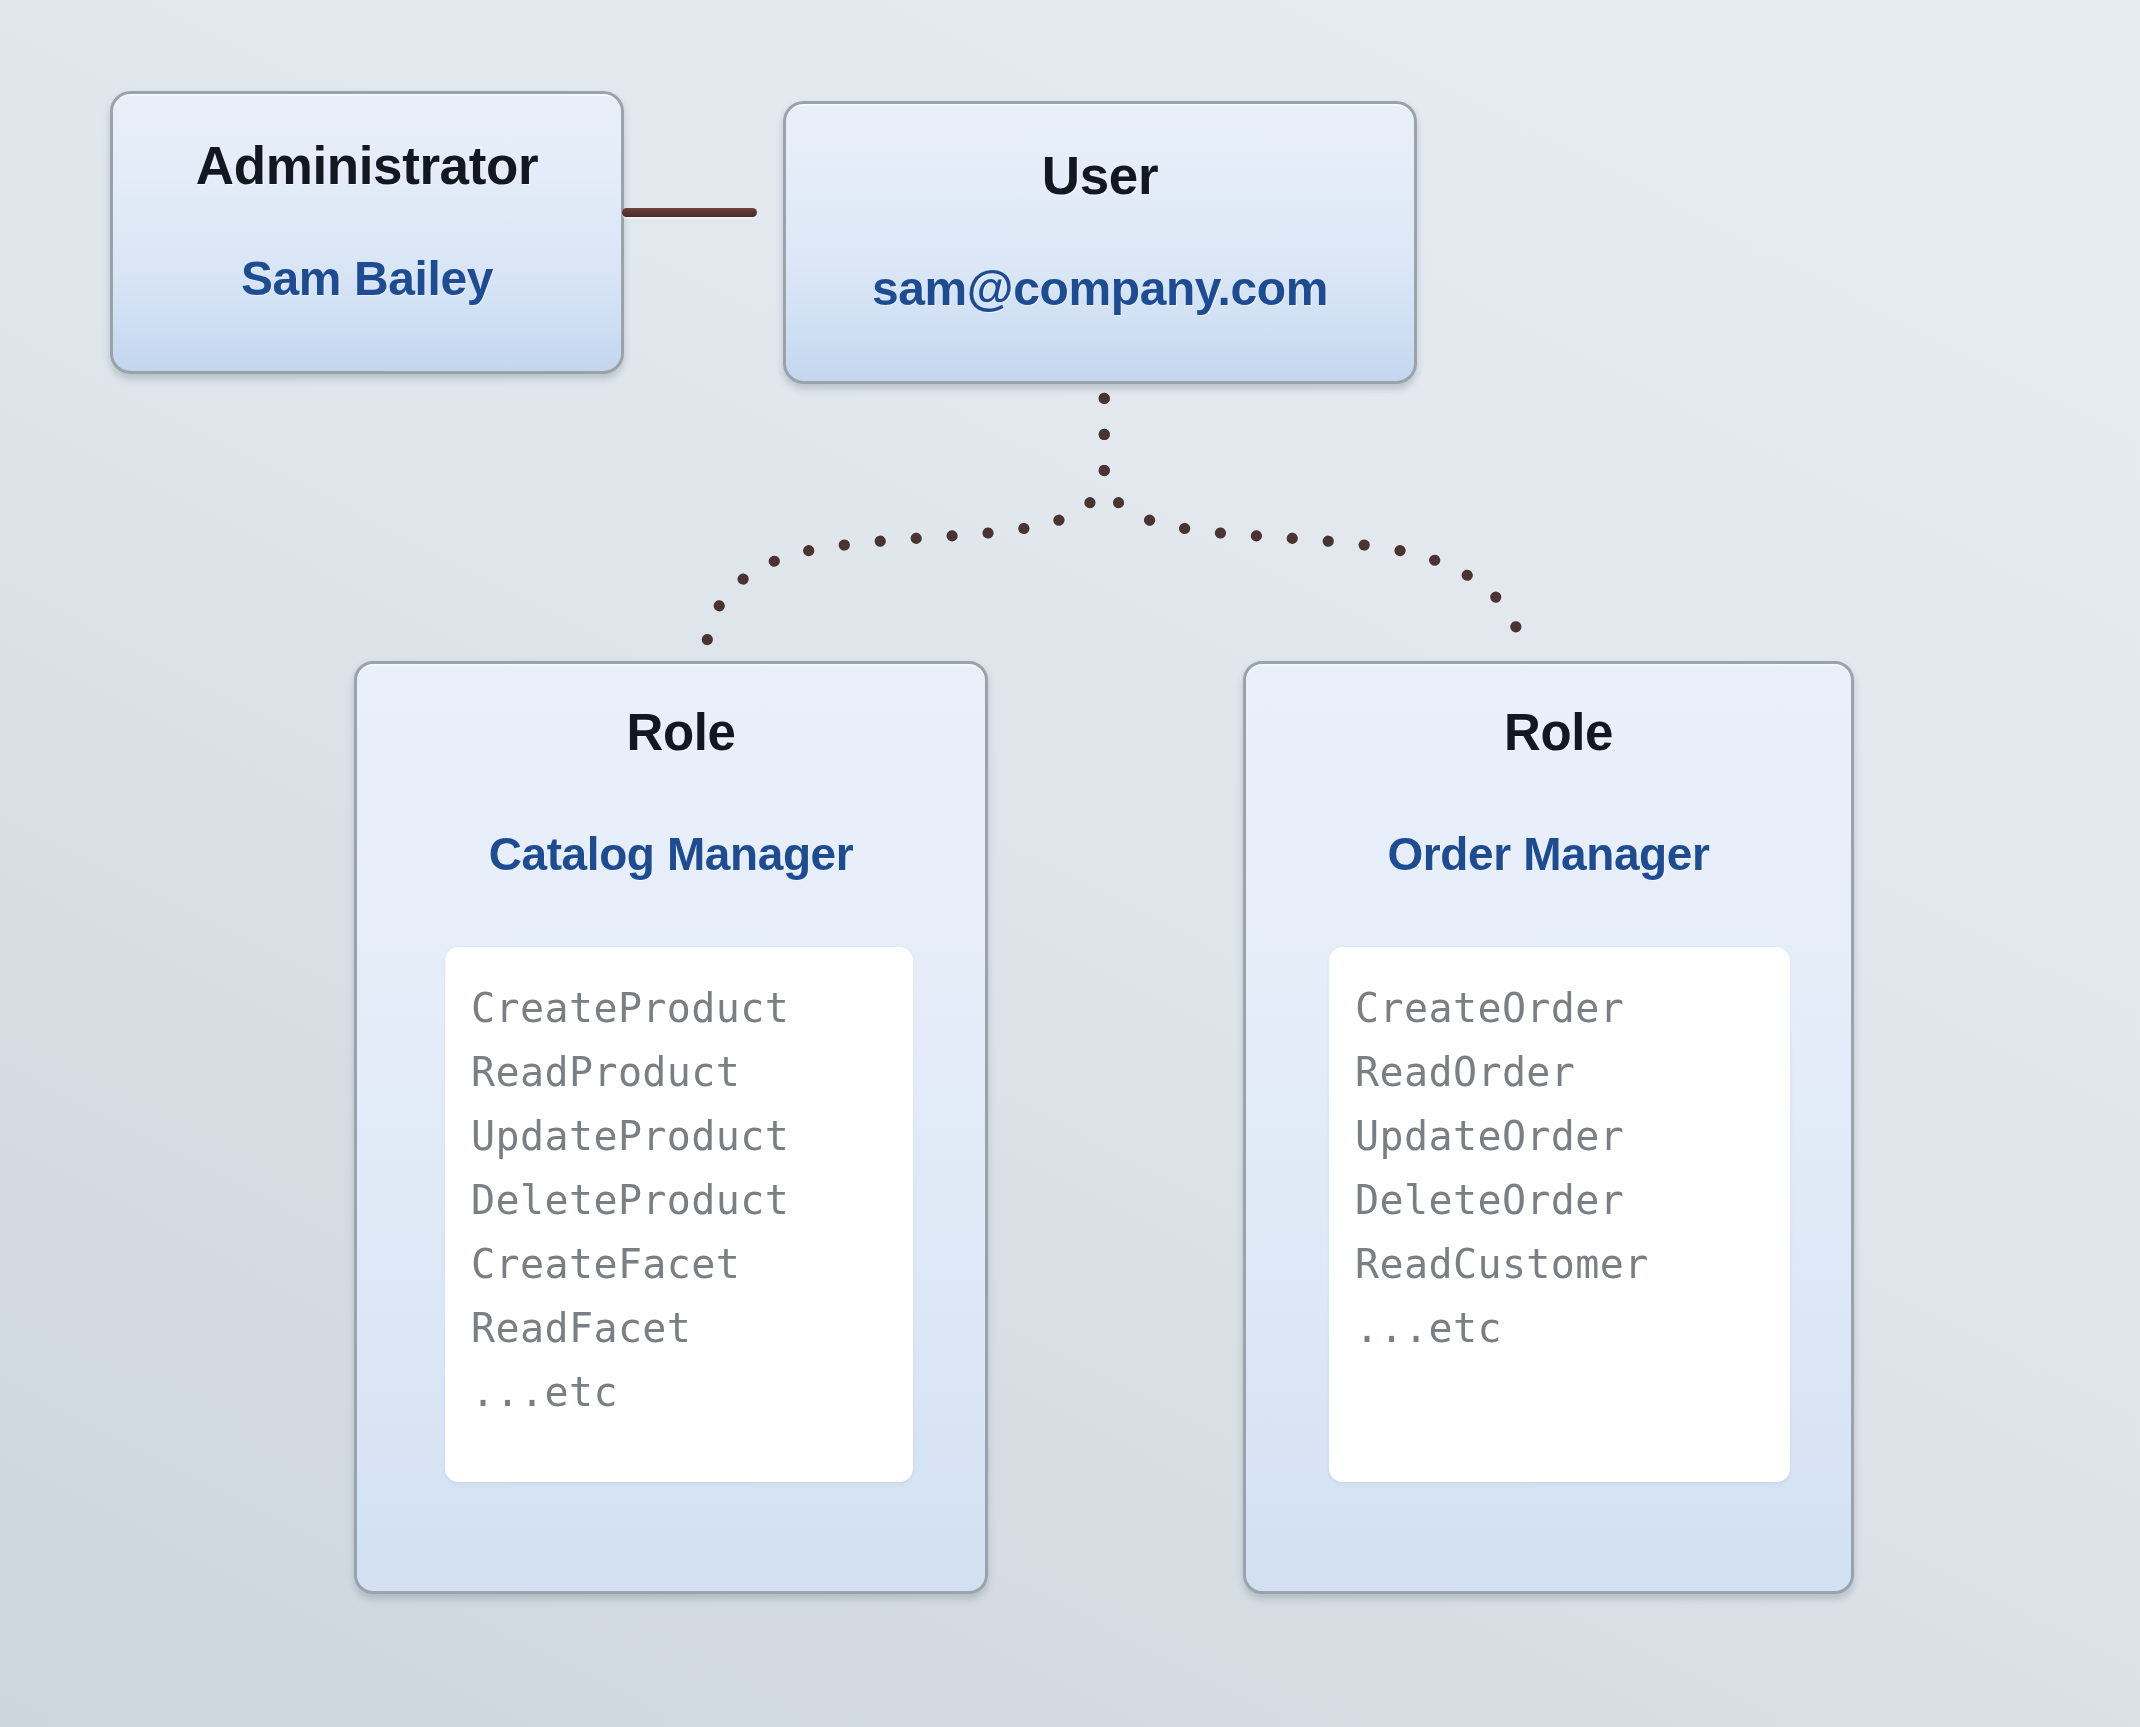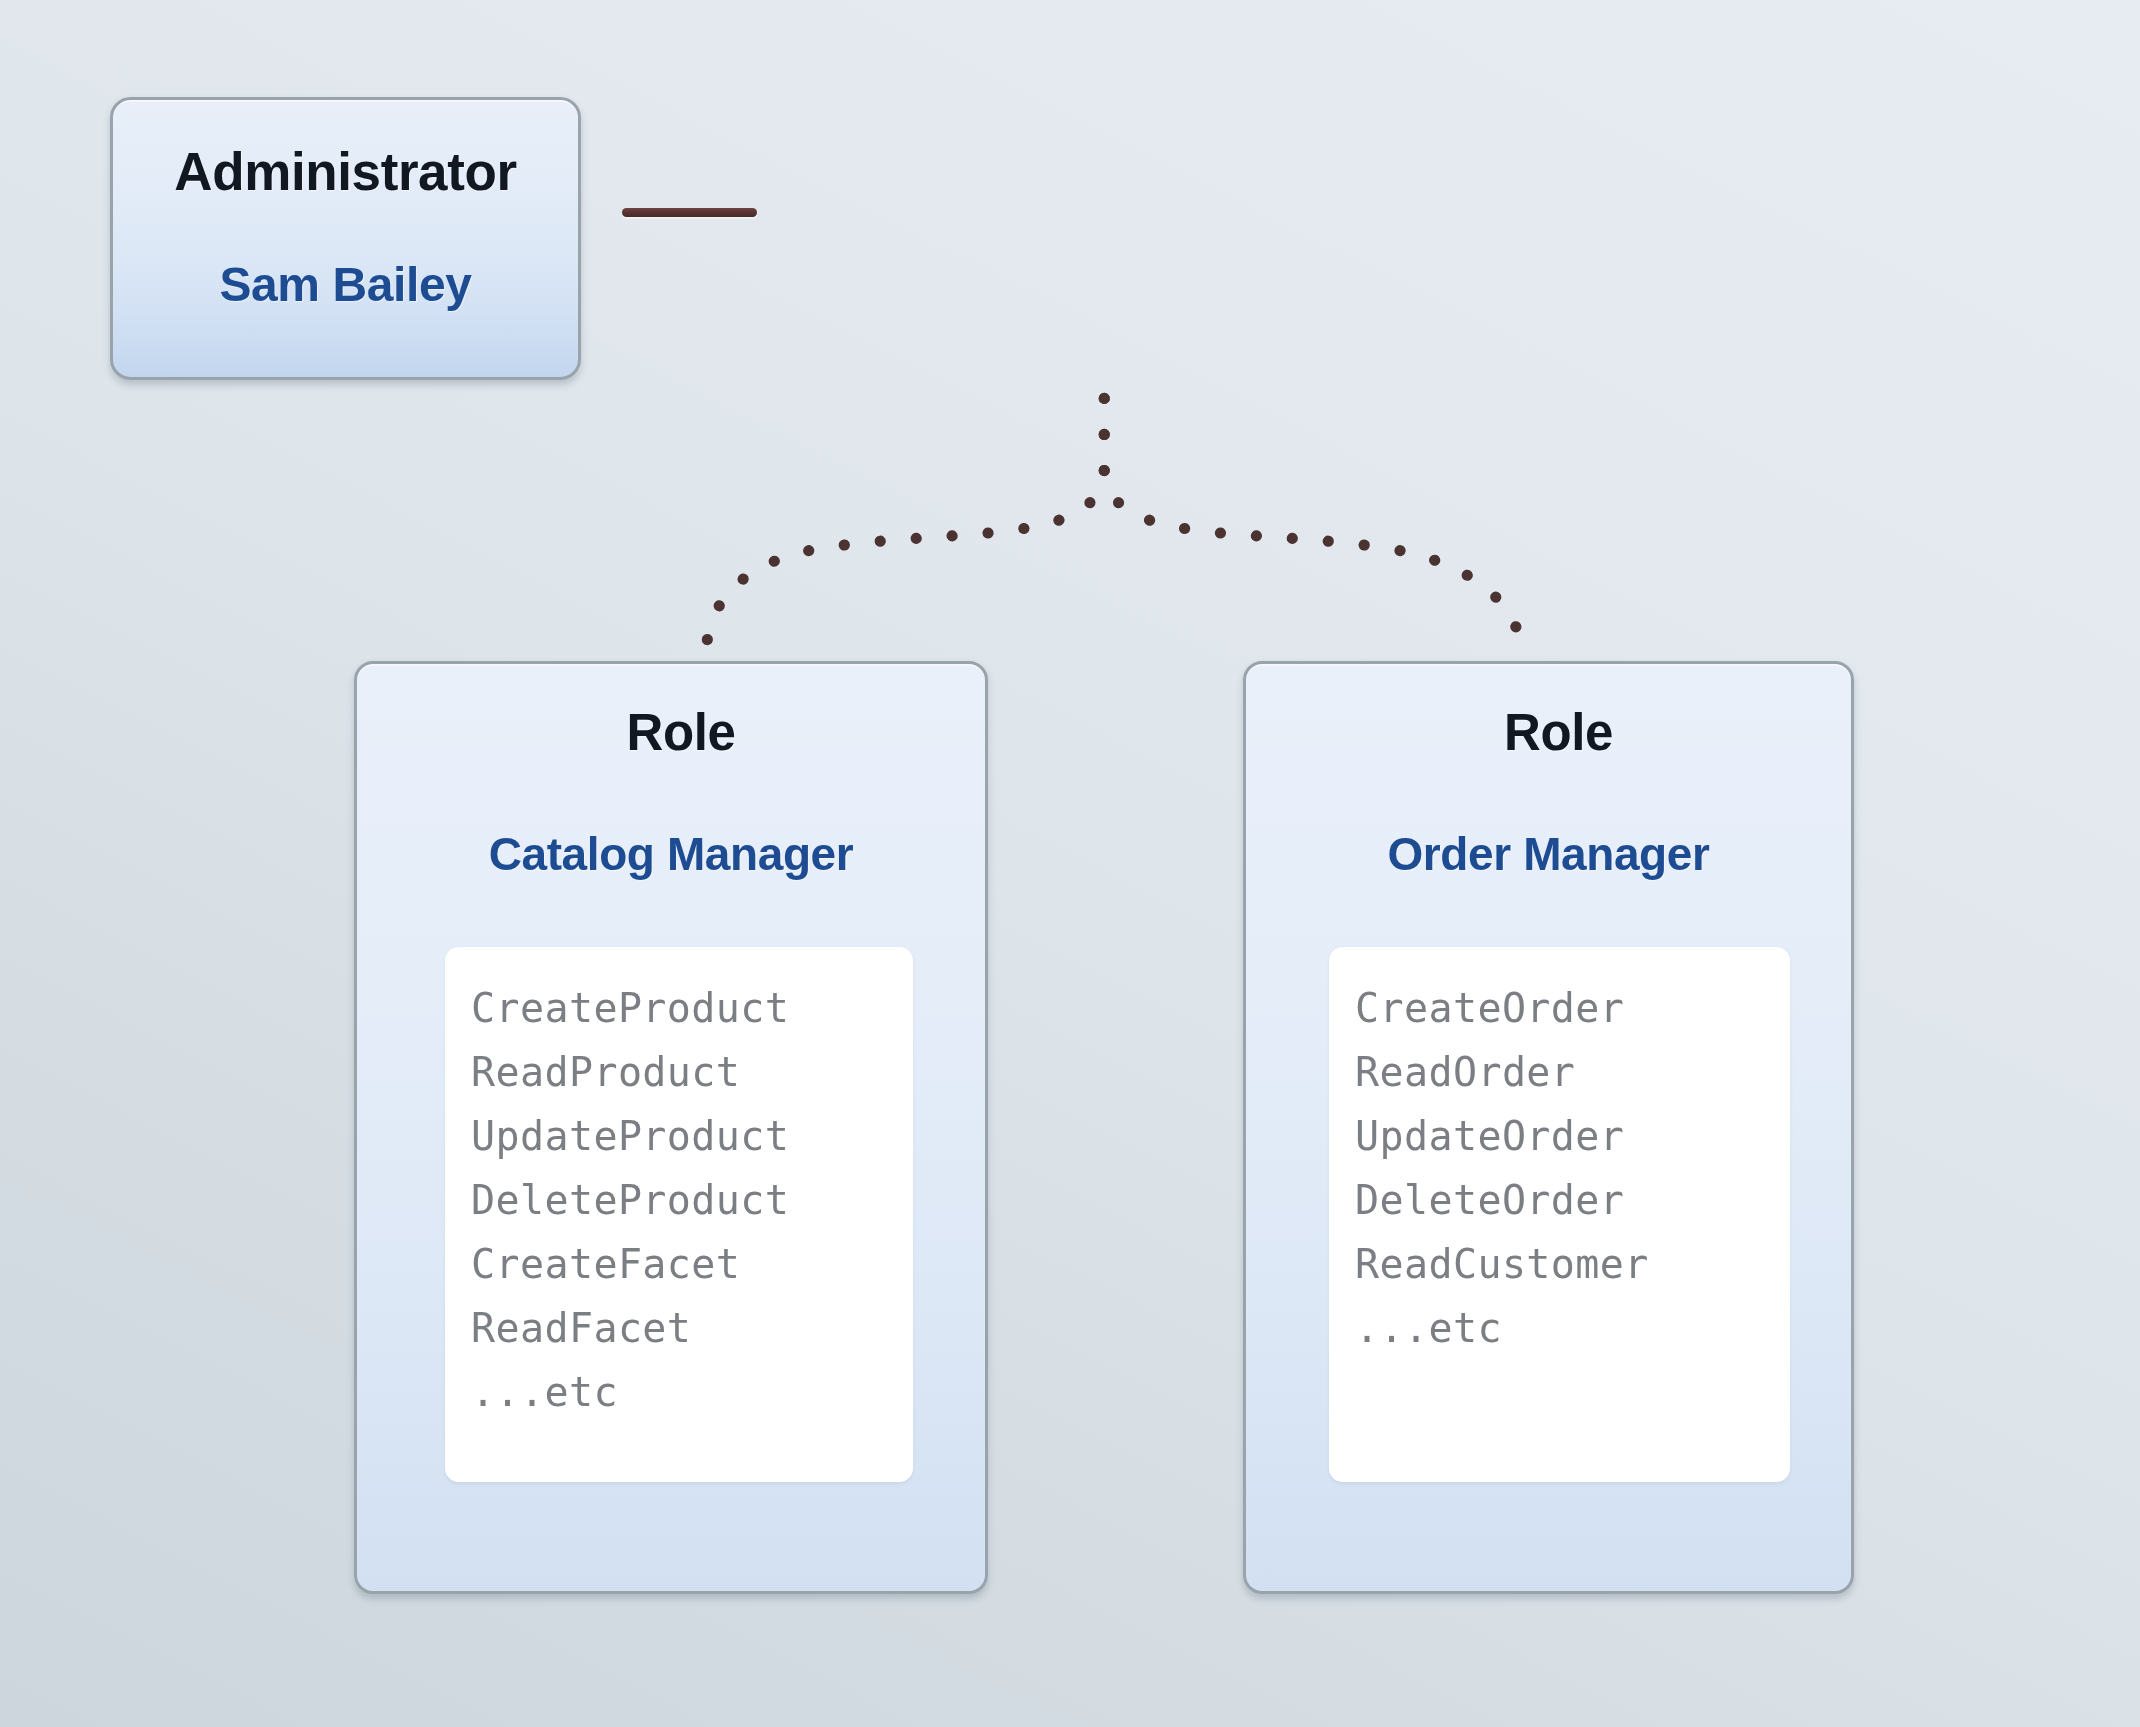--- a/index.html
+++ b/index.html
@@ -48,21 +48,21 @@
     left: 0;
     right: 0;
     text-align: center;
     font-weight: bold;
     color: #1d4c92;
     text-shadow: 0.9px 0.9px 0 rgba(255,255,255,0.5);
     letter-spacing: -0.4px;
   }
 
   
-  #admin-node  { left: 110px; top: 97px;  width: 471px; height: 283px; }
+  #admin-node  { left: 110px; top: 91px;  width: 514px; height: 283px; }
   #admin-node .node-title { top: 41px;  font-size: 53px; }
   #admin-node .node-sub   { top: 157px; font-size: 48px; }
 
   #user-node   { left: 783px; top: 101px;  width: 634px; height: 283px; }
   #user-node .node-title  { top: 41px;  font-size: 53px; }
   #user-node .node-sub    { top: 157px; font-size: 48px; }
 
   #role-node-0 { left: 354px;  top: 661px; width: 634px; height: 933px; }
   #role-node-1 { left: 1243px; top: 661px; width: 611px; height: 933px; }
 
@@ -132,20 +132,24 @@
     <path class="arc" d="M 1290 465 L 1290 545 C 1290 640 1460 615 1620 640 C 1712 655 1772 700 1778 760"></path>
   </svg>
 
   <div class="node" id="admin-node">
     <div class="node-title">Administrator</div>
     <div class="node-sub">Sam Bailey</div>
   </div>
 
   <div id="admin-user-link"></div>
 
+  <div class="node" id="user-node">
+    <div class="node-title">User</div>
+    <div class="node-sub">sam@company.com</div>
+  </div>
 
   <div class="node small" id="role-node-0">
     <div class="node-title role-title">Role</div>
     <div class="node-sub role-sub">Catalog Manager</div>
     <div class="perm-card">
       <div class="perm-line">CreateProduct</div>
       <div class="perm-line">ReadProduct</div>
       <div class="perm-line">UpdateProduct</div>
       <div class="perm-line">DeleteProduct</div>
       <div class="perm-line">CreateFacet</div>

